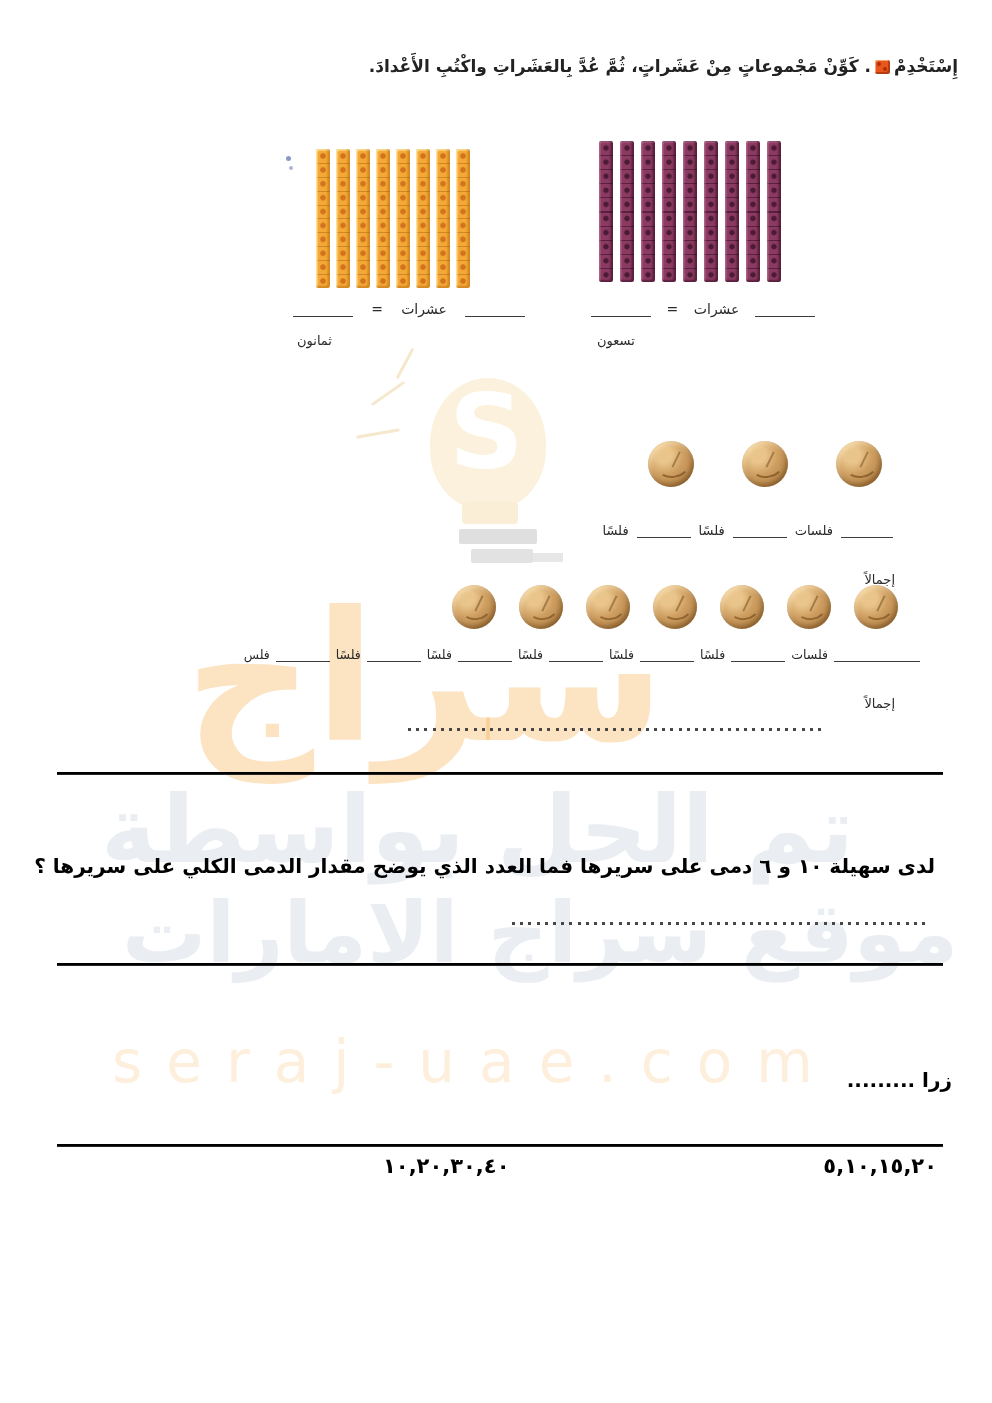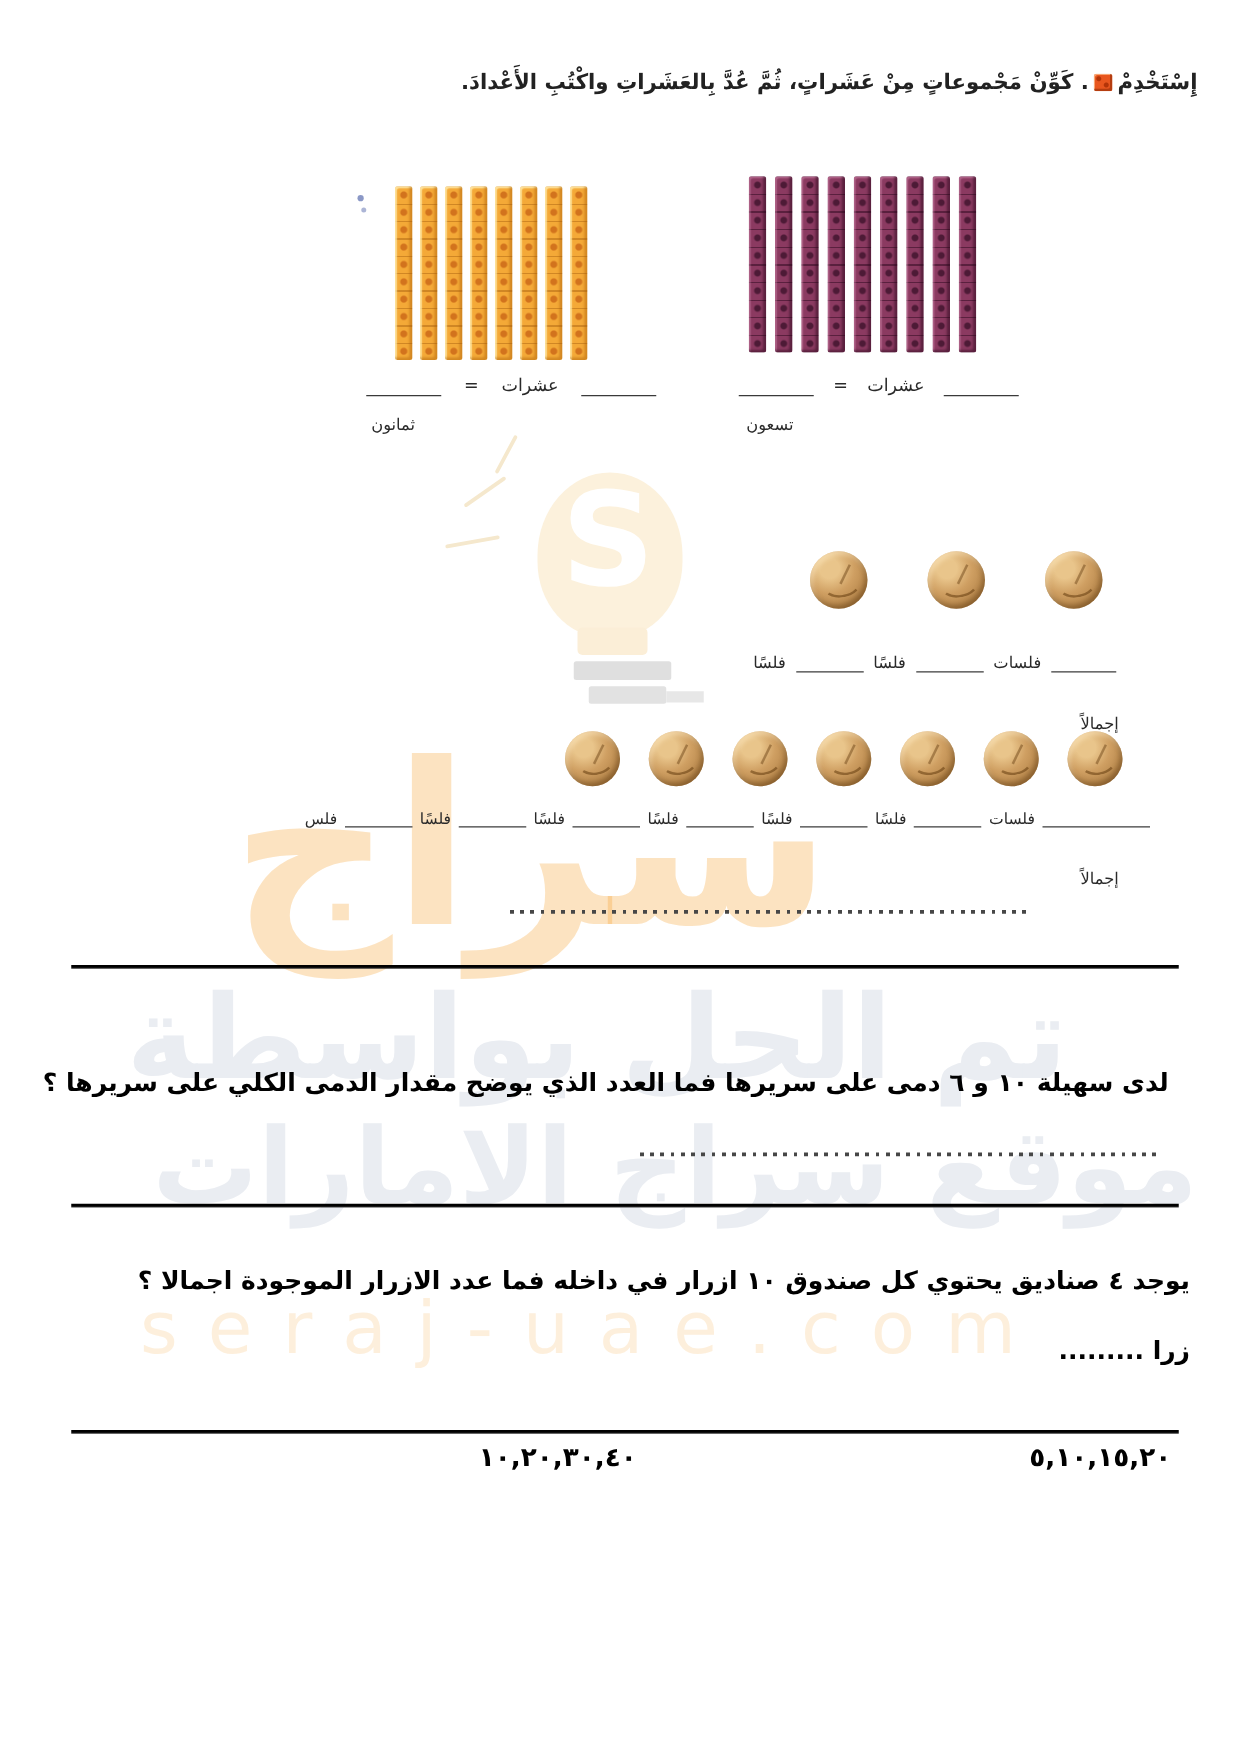--- a/index.html
+++ b/index.html
@@ -214,21 +214,20 @@
 
   <div class="content abs dotline ws-dotline"></div>
 
   <div class="content abs rule rule1"></div>
 
   <div class="content abs question q1">لدى سهيلة ١٠ و ٦ دمى على سريرها فما العدد الذي يوضح مقدار الدمى الكلي على سريرها ؟</div>
   <div class="content abs dotline q1-dots"></div>
 
   <div class="content abs rule rule2"></div>
 
-  <div class="content abs question q2">يوجد ٤ صناديق يحتوي كل صندوق ١٠ ازرار في داخله فما عدد الازرار الموجودة اجمالا ؟</div>
   <div class="content abs q2-answer">......... زرا</div>
 
   <div class="content abs rule rule3"></div>
 
   <div class="content abs opt opt-right">٥,١٠,١٥,٢٠</div>
   <div class="content abs opt opt-left">١٠,٢٠,٣٠,٤٠</div>
 
 </div>
 
 </body></html>

